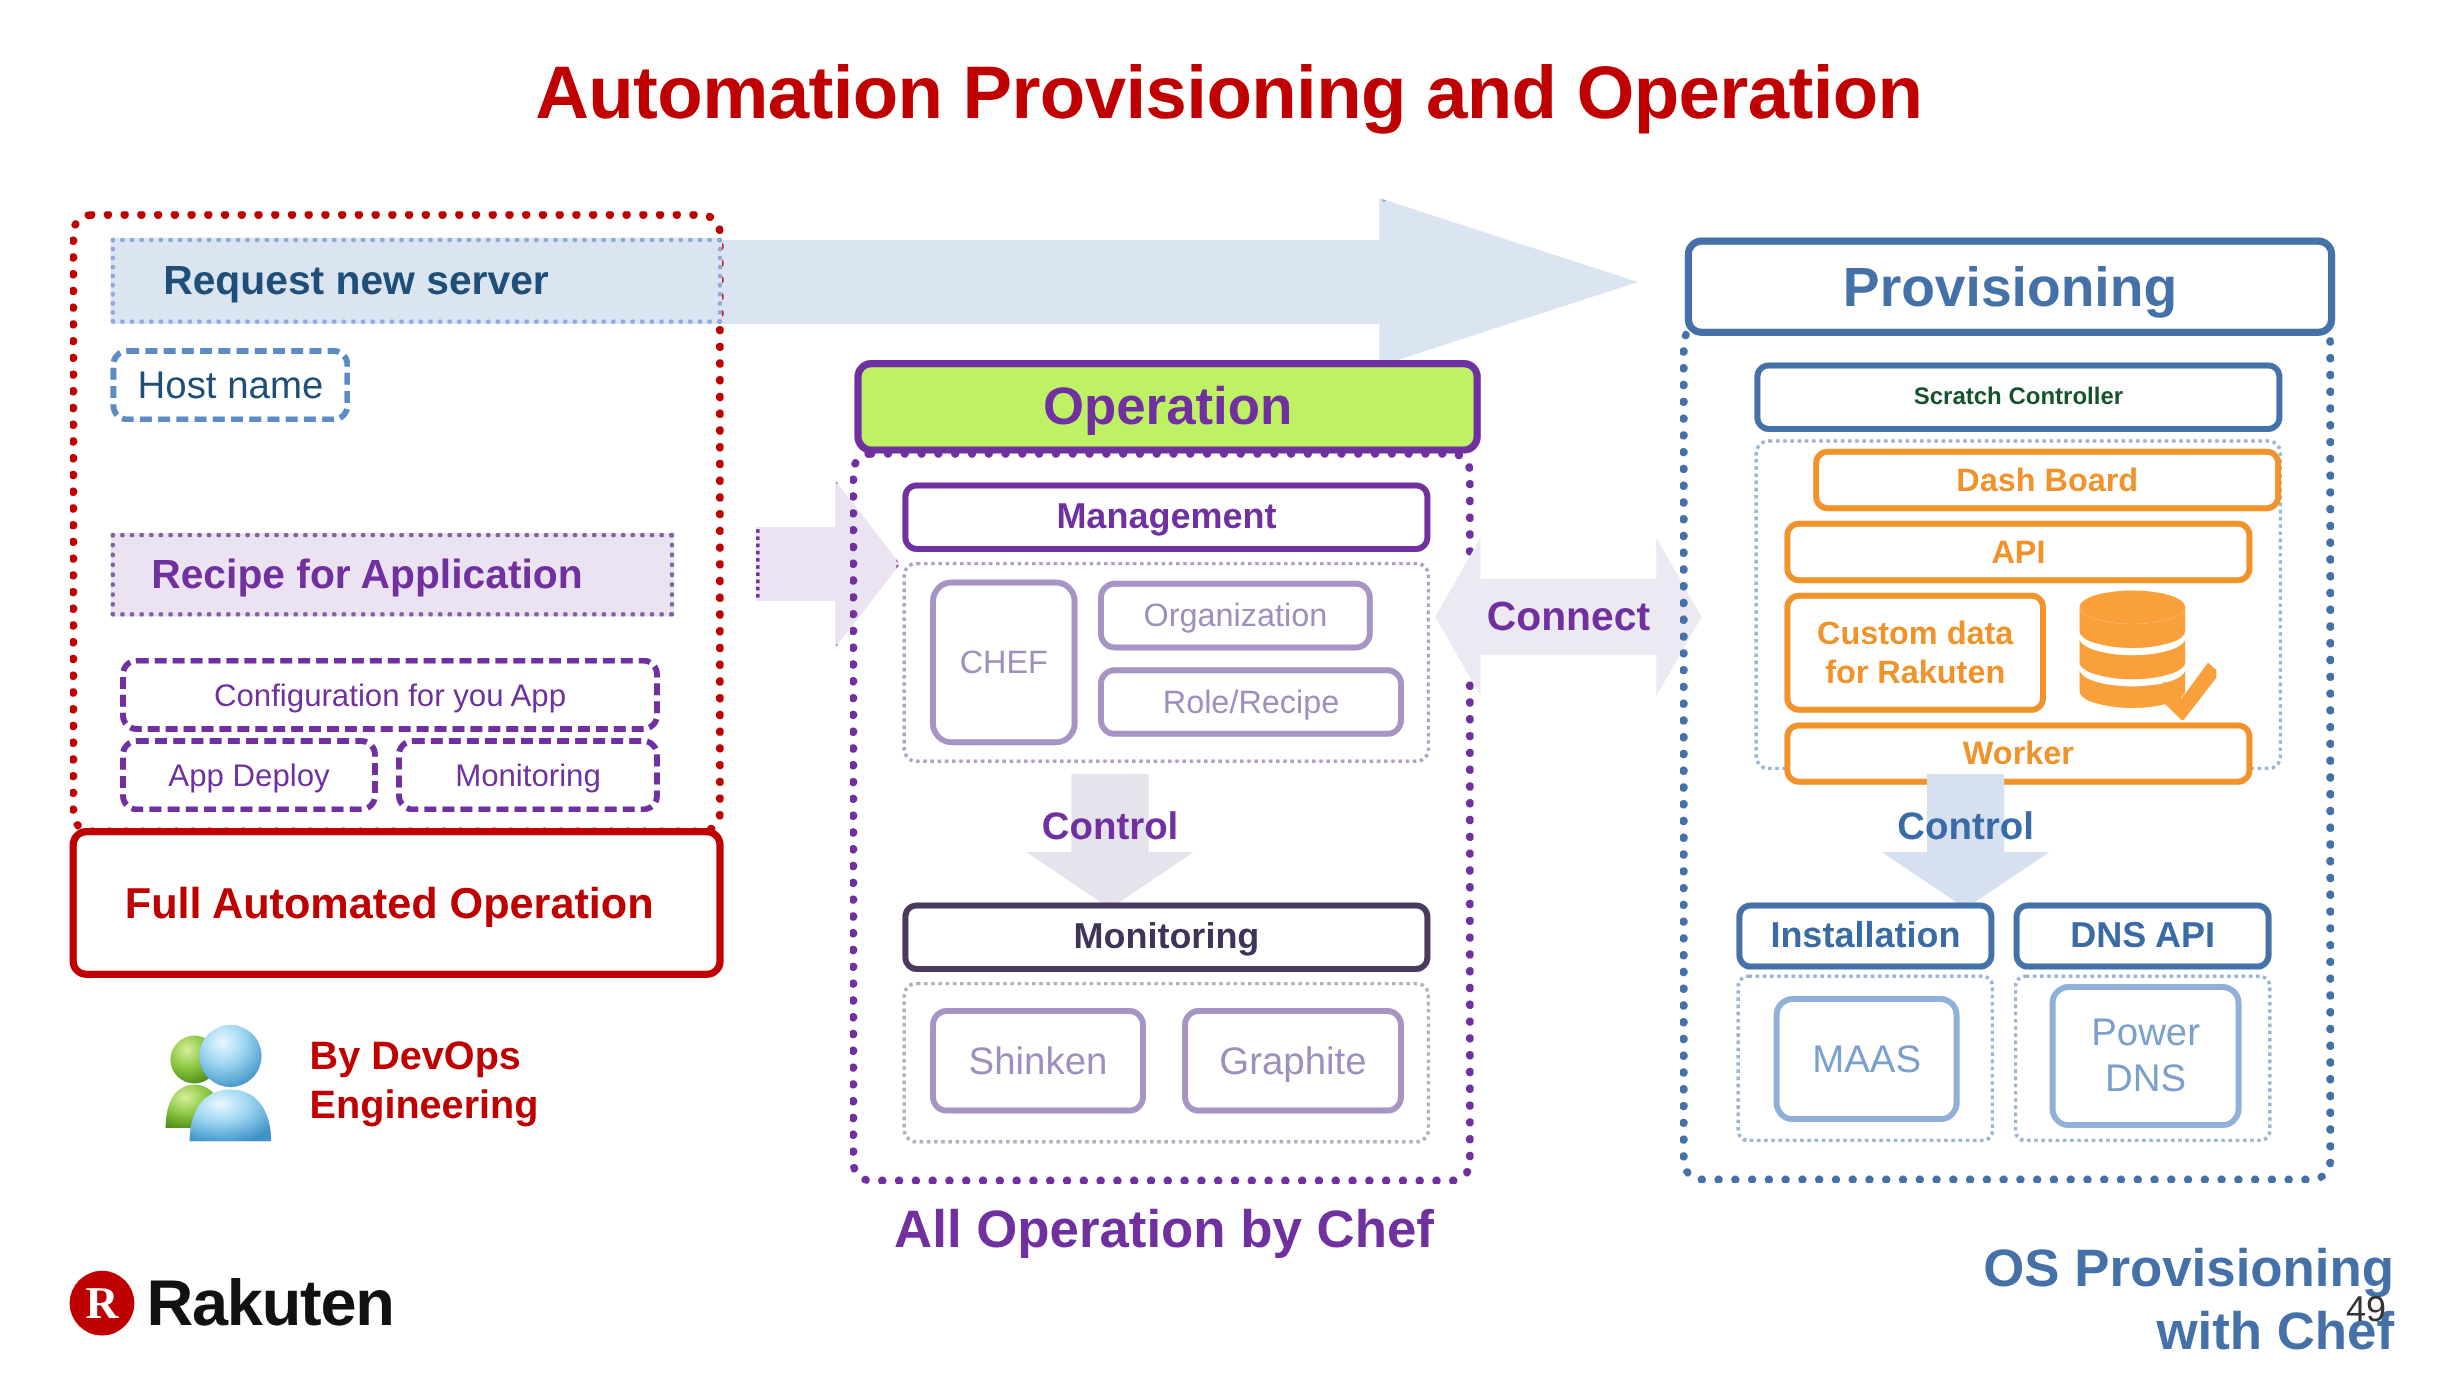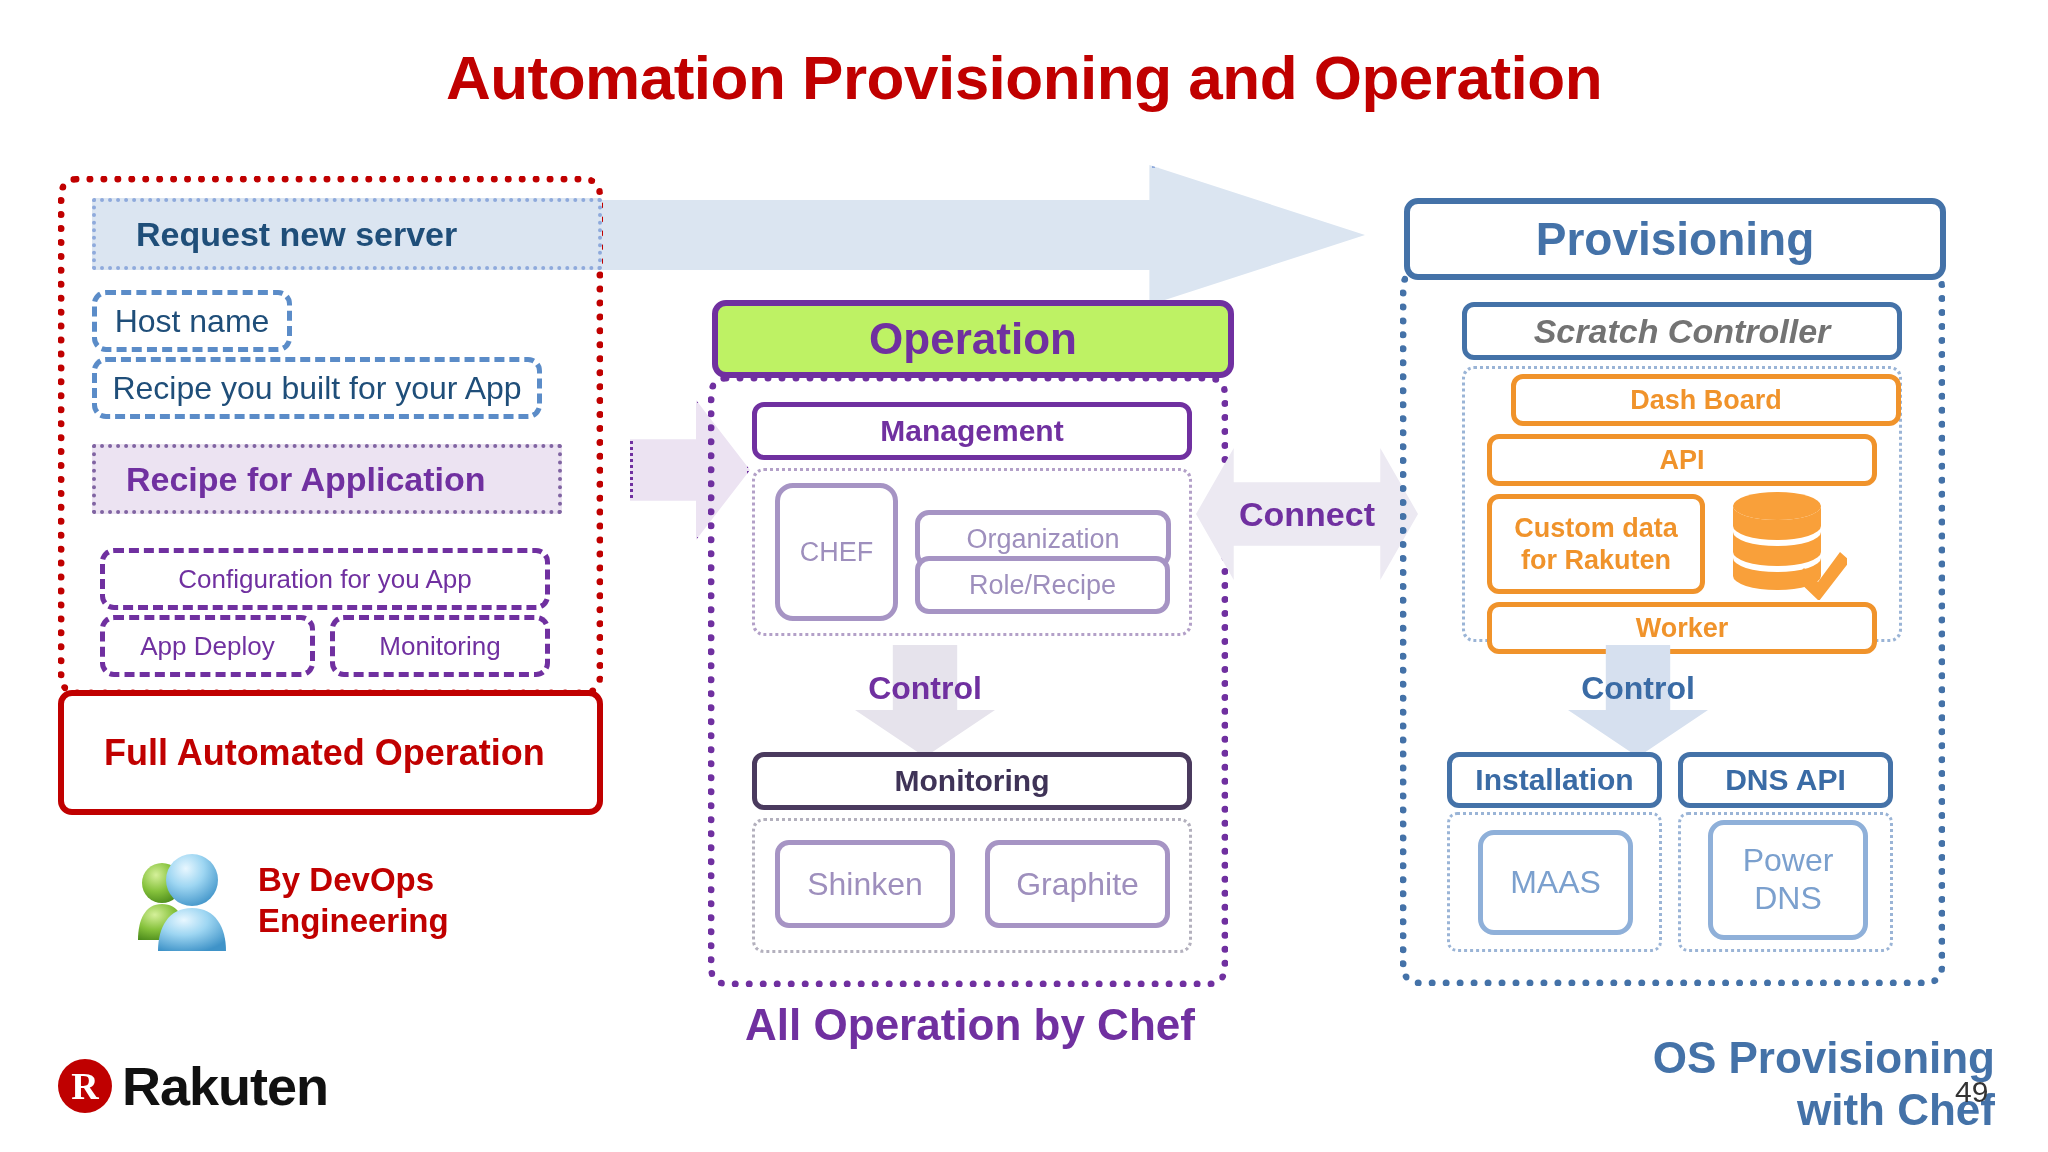--- a/index.html
+++ b/index.html
@@ -117,21 +117,21 @@
   .prov-head {
     position: absolute; left: 1404px; top: 198px; width: 542px; height: 82px;
     border: 6px solid #4472a8; border-radius: 14px; background: #fff;
     display: flex; align-items: center; justify-content: center;
     font-size: 46px; font-weight: bold; color: #4472a8;
   }
   .scratch-head {
     position: absolute; left: 1462px; top: 302px; width: 440px; height: 58px;
     border: 5px solid #4472a8; border-radius: 12px; background: #fff;
     display: flex; align-items: center; justify-content: center;
-    font-size: 34px; font-weight: bold; color: #737373; font-style: italic;
+    font-size: 20px; font-weight: bold; color: #14532d;
   }
   .scratch-body {
     position: absolute; left: 1462px; top: 366px; width: 440px; height: 276px;
     border: 3px dotted #9ab4d6; border-radius: 12px;
   }
   .orange-box {
     position: absolute; border: 5px solid #f0932b; border-radius: 12px; background: #fff;
     display: flex; align-items: center; justify-content: center;
     font-size: 27px; font-weight: bold; color: #f0932b; text-align: center;
     line-height: 1.2;
@@ -234,23 +234,20 @@
   <div class="left-panel"></div>
 
   <div class="req-bar">
     <span>Request new server</span>
   </div>
 
   <div class="dash-blue" style="left:92px; top:290px; width:200px; height:62px;">
     <span>Host name</span>
   </div>
 
-  <div class="dash-blue" style="left:92px; top:357px; width:450px; height:62px;">
-    <span>Recipe you built for your App</span>
-  </div>
 
   <div class="arrow-recipe"></div>
 
   <div class="recipe-bar">
     <span>Recipe for Application</span>
   </div>
 
   <div class="dash-purple" style="left:100px; top:548px; width:450px; height:62px;">
     <span>Configuration for you App</span>
   </div>
@@ -301,21 +298,21 @@
   <div class="mgmt-head">
     <span>Management</span>
   </div>
 
   <div class="mgmt-body"></div>
 
   <div class="chef-box">
     <span>CHEF</span>
   </div>
 
-  <div class="lav-box" style="left:915px; top:510px; width:256px; height:58px;">
+  <div class="lav-box" style="left:915px; top:484px; width:229px; height:58px;">
     <span>Organization</span>
   </div>
 
   <div class="lav-box" style="left:915px; top:556px; width:255px; height:58px;">
     <span>Role/Recipe</span>
   </div>
 
   <div class="arrow-ctrl-c"></div>
   <div class="ctrl-c-label">
     <span>Control</span>

